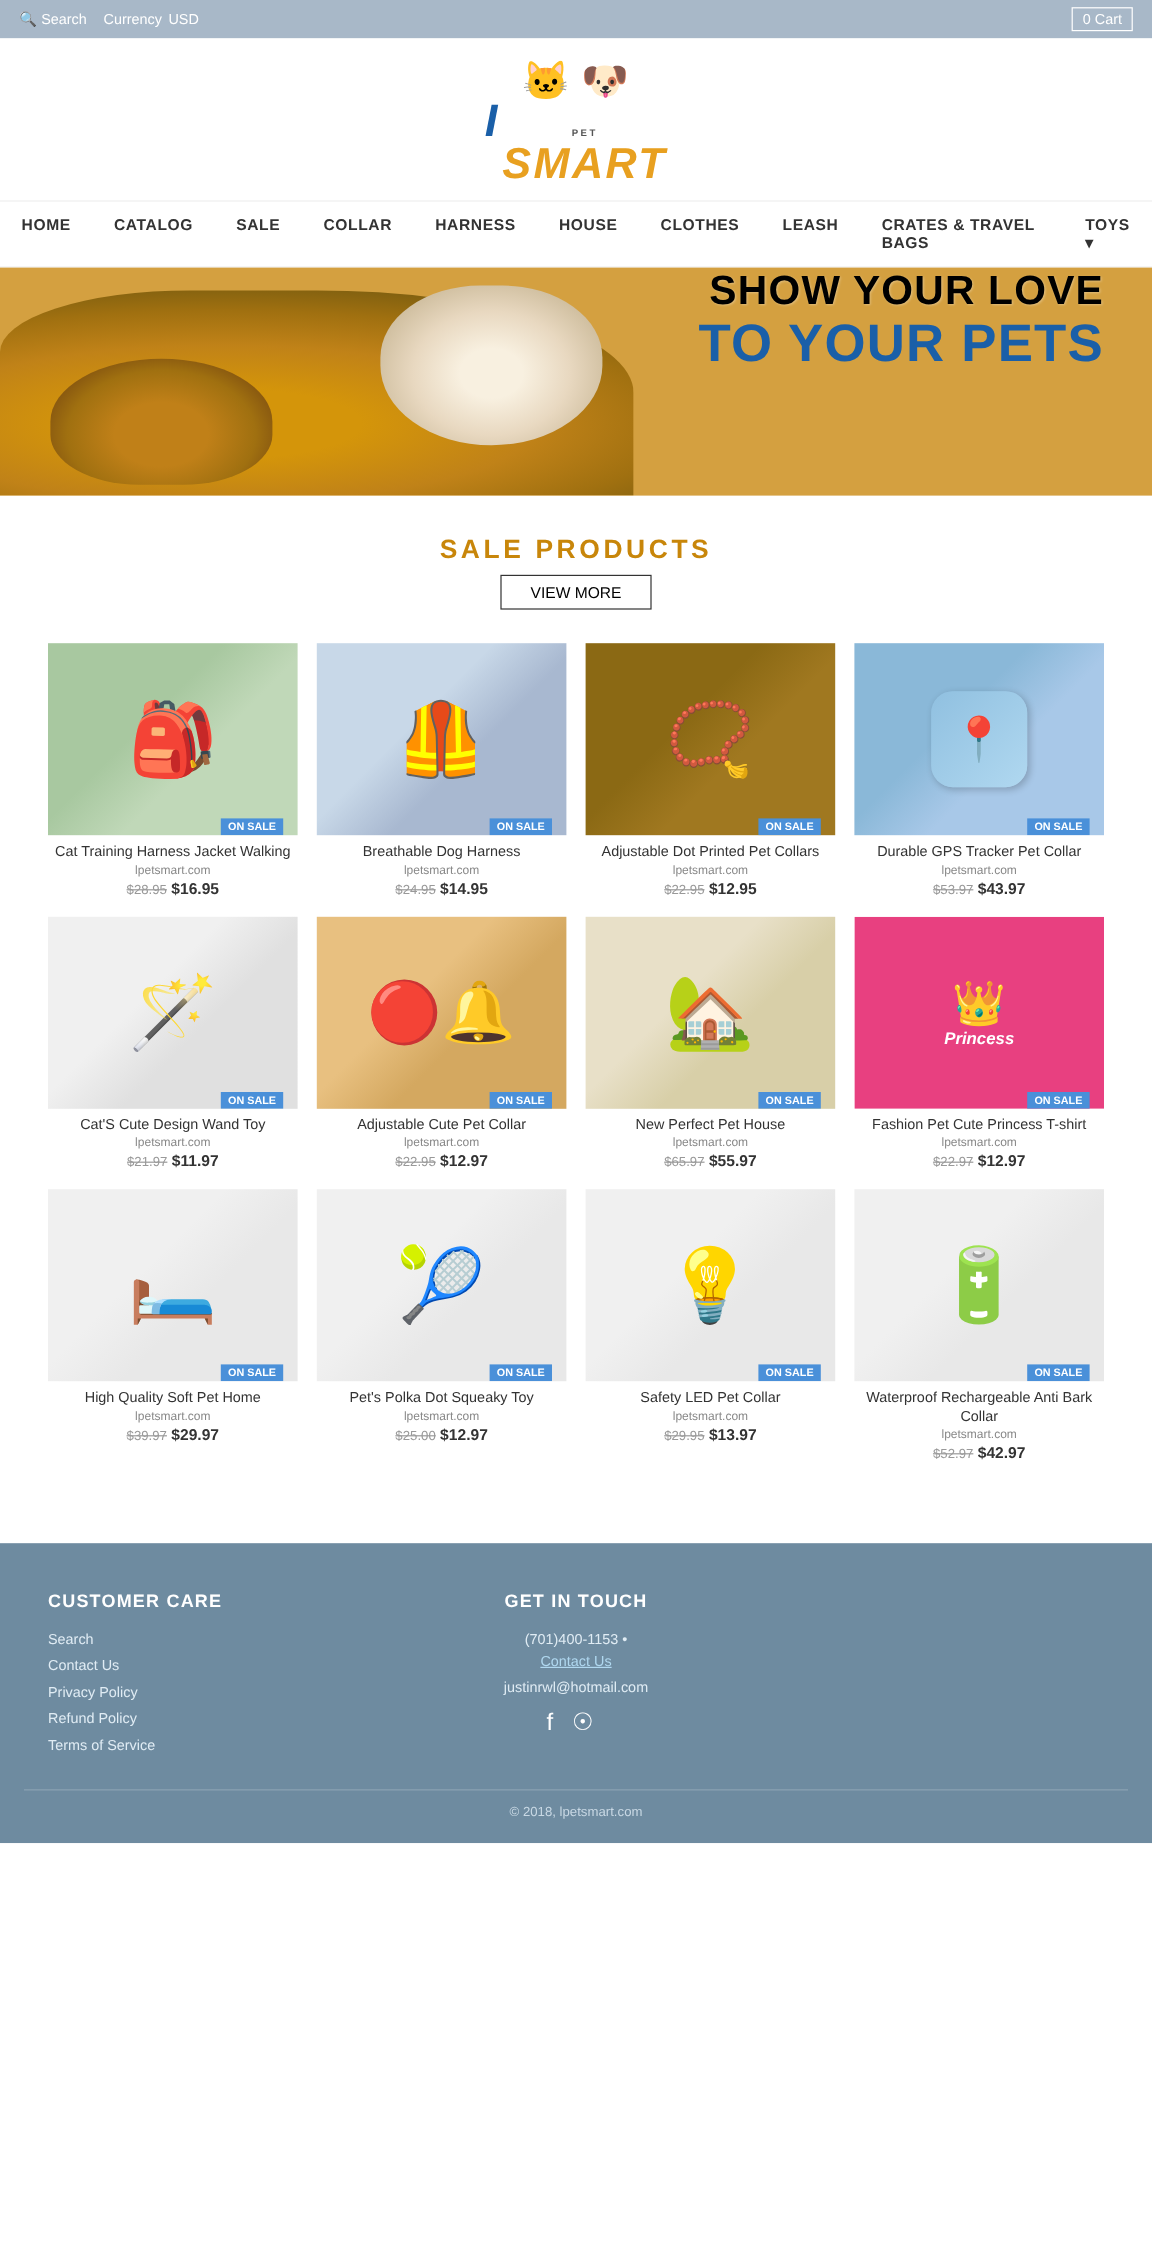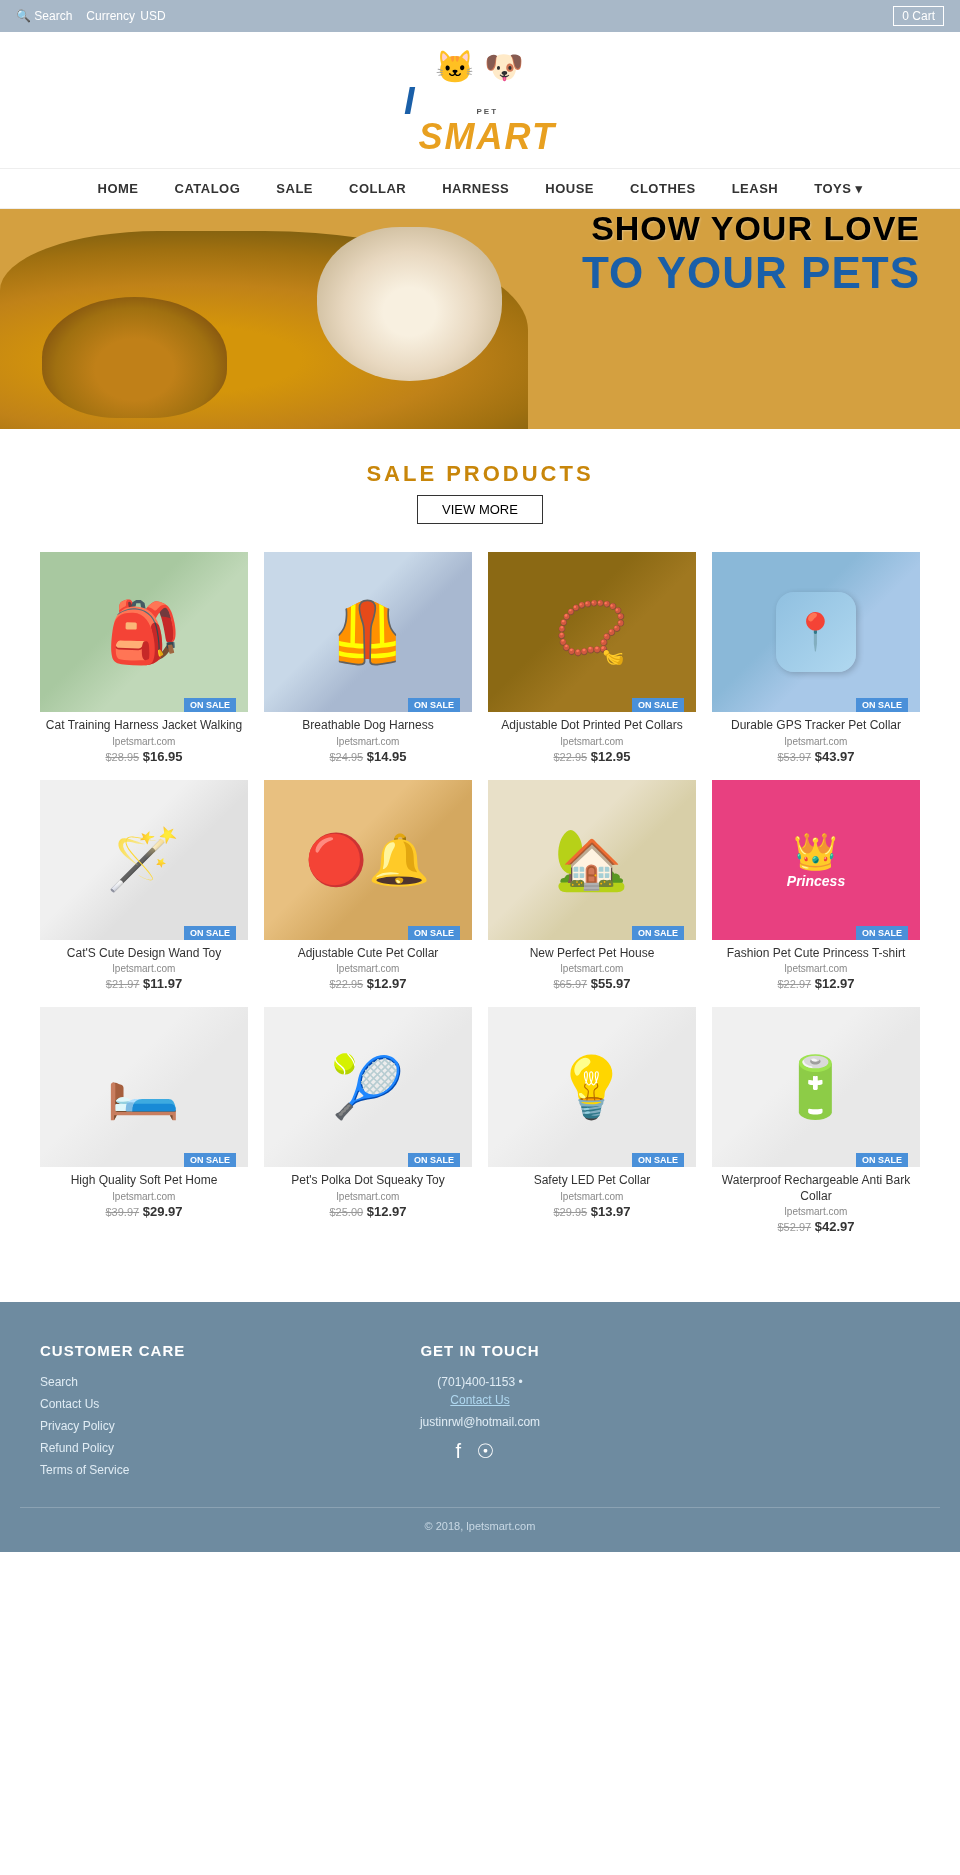--- a/index.html
+++ b/index.html
@@ -262,21 +262,21 @@
       font-size: 11px;
       color: #c8d8e4;
       margin-top: 24px;
       padding-top: 12px;
       border-top: 1px solid rgba(255,255,255,0.2);
     }
 
     
     .hero-wrapper {
       width: 100%;
-      height: 220px;
+      height: 190px;
       position: relative;
       overflow: hidden;
       background: #d4a040;
     }
   </style>
 </head>
 <body>
 
 <div class="top-bar">
   <div class="top-bar-left">
@@ -306,20 +306,21 @@
 
 <nav class="nav">
   <div class="nav-item">HOME</div>
   <div class="nav-item">CATALOG</div>
   <div class="nav-item">SALE</div>
   <div class="nav-item">COLLAR</div>
   <div class="nav-item">HARNESS</div>
   <div class="nav-item">HOUSE</div>
   <div class="nav-item">CLOTHES</div>
   <div class="nav-item">LEASH</div>
+  <div class="nav-item">CRATES &amp; TRAVEL BAGS</div>
   <div class="nav-item has-arrow">TOYS</div>
 </nav>
 
 <div class="hero-wrapper">
 
   <div style="position:absolute; left:0; top:0; width:55%; height:100%; overflow:hidden;">
 
     <div style="position:absolute; bottom:0; left:0; width:100%; height:90%; background:radial-gradient(ellipse 110% 85% at 35% 65%, #d4950a 20%, #c08218 45%, #a07010 65%, #806010 80%); border-radius:30% 50% 0 0;"></div>
 
     <div style="position:absolute; right:5%; top:8%; width:35%; height:70%; background:radial-gradient(ellipse at 50% 55%, #f8f0e0 20%, #e8d8c0 50%, #d0bfa0 75%); border-radius:45% 45% 50% 50%;"></div>

